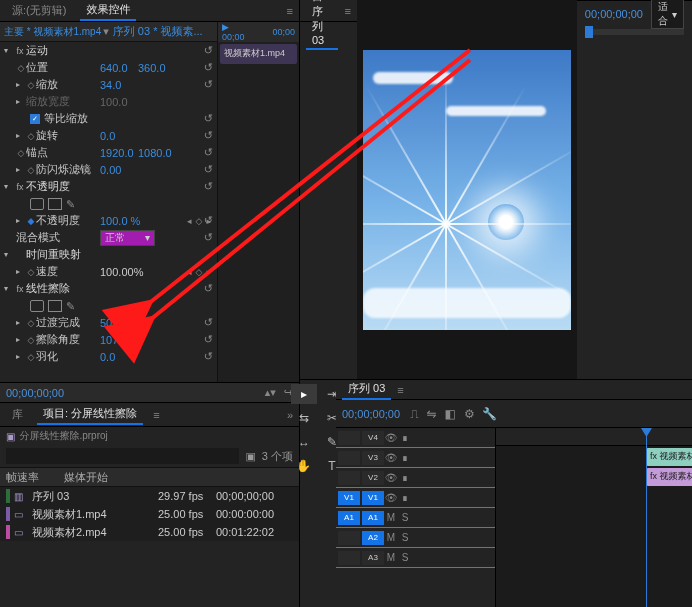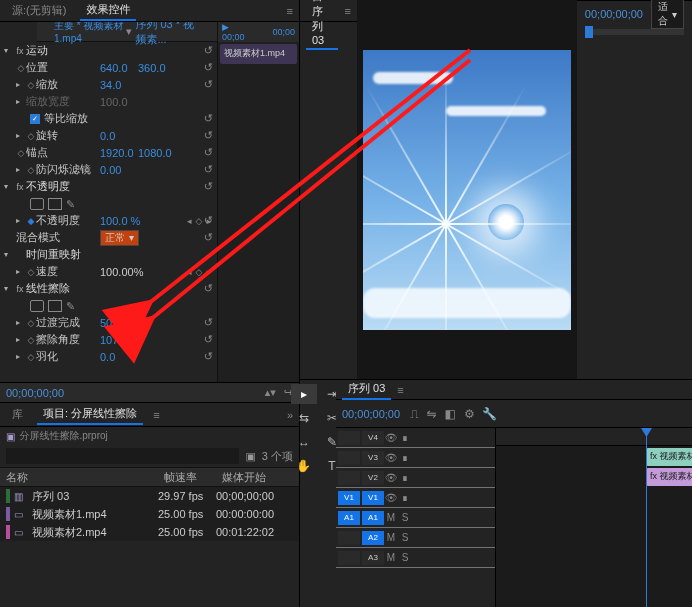--- a/index.html
+++ b/index.html
@@ -11,21 +11,21 @@
   
   .panel-tabs { display: flex; align-items: center; height: 22px; background: #232323; border-bottom: 1px solid #000; padding: 0 6px; gap: 8px; }
   .tab { color: #888; padding: 2px 6px; font-size: 11px; }
   .tab.active { color: #e0e0e0; border-bottom: 2px solid #1473e6; }
 
   
   .ec-panel { flex: 0 0 auto; background: #232323; display: flex; flex-direction: column; border-bottom: 1px solid #000; }
   .ec-body { display: flex; height: 360px; }
   .ec-left { width: 218px; overflow: hidden; border-right: 1px solid #111; }
   .ec-right { flex: 1; background: #1f1f1f; position: relative; }
-  .ec-header { display: flex; align-items: center; height: 20px; background: #2a2a2a; padding: 0 17px; border-bottom: 1px solid #111; margin-left: 37px; }
+  .ec-header { display: flex; align-items: center; height: 20px; background: #2a2a2a; padding: 0 4px; border-bottom: 1px solid #111; }
   .ec-master { color: #3a8de0; font-size: 10px; }
   .ec-seq-head { color: #3a8de0; margin-left: 4px; }
   .dd-icon { color: #888; margin-left: 2px; }
 
   .ec-row { display: flex; align-items: center; height: 17px; padding-left: 4px; position: relative; }
   .ec-row .twirl { width: 8px; color: #aaa; font-size: 8px; margin-right: 2px; }
   .ec-row .kf { width: 10px; color: #888; font-size: 9px; text-align: center; }
   .ec-row .fx { width: 12px; color: #aaa; font-size: 9px; text-align: center; }
   .ec-row .label { color: #c8c8c8; }
   .ec-row .val { color: #3a8de0; position: absolute; }
@@ -34,21 +34,21 @@
   .ec-row .reset { position: absolute; right: 4px; color: #888; font-size: 11px; }
   .ec-row.section { color: #c8c8c8; }
   .ec-row.effect .label { color: #d8d8d8; text-align: center; }
   .indent-1 { padding-left: 16px; }
   .indent-2 { padding-left: 30px; }
   .checkbox { display: inline-block; width: 10px; height: 10px; background: #2d7bd8; color: #fff; font-size: 7px; text-align: center; line-height: 10px; margin-right: 4px; }
   .mask-shapes { display: flex; gap: 4px; padding-left: 30px; }
   .mask-shape { width: 14px; height: 12px; border: 1px solid #888; border-radius: 2px; }
   .mask-shape.rect { border-radius: 0; }
   .mask-shape.pen { border: none; color: #888; }
-  .dropdown { background: #c2410c; border: 1px solid #444; padding: 0 4px; font-size: 10px; color: #ccc; display: inline-flex; align-items: center; gap: 4px; }
+  .dropdown { background: #a21caf; border: 1px solid #444; padding: 0 4px; font-size: 10px; color: #ccc; display: inline-flex; align-items: center; gap: 20px; }
 
   
   .ec-tl-head { height: 20px; background: #2a2a2a; display: flex; align-items: center; padding: 0 4px; font-size: 9px; color: #3a8de0; }
   .ec-clip-bar { position: absolute; top: 22px; left: 2px; right: 2px; height: 20px; background: #3e3453; color: #ccc; font-size: 9px; padding: 3px 4px; border-radius: 2px; }
   .ec-kf-marks { position: absolute; right: 6px; display: flex; gap: 4px; }
   .ec-kf-prev, .ec-kf-dia, .ec-kf-next { color: #888; font-size: 9px; }
 
   .ec-footer { height: 20px; background: #2a2a2a; border-top: 1px solid #000; display: flex; align-items: center; padding: 0 6px; gap: 8px; }
   .tc-blue { color: #4a90d9; font-size: 11px; }
   .ec-footer .spacer { flex: 1; }
@@ -307,21 +307,20 @@
       <div class="proj-sub">
         <span style="color:#a9c;margin-right:4px">▣</span>
         <span>分屏线性擦除.prproj</span>
       </div>
       <div class="proj-search">
         <input type="text" style="">
         <span class="bin-icon">▣</span>
         <span class="proj-count">3 个项</span>
       </div>
       <div class="proj-cols">
-        <span class="col c-name">名称</span>
         <span class="col c-fps">帧速率</span>
         <span class="col c-start">媒体开始</span>
       </div>
       <div class="proj-list">
         <div class="proj-row">
           <span class="swatch v1"></span>
           <span class="ico">▥</span>
           <span class="name">序列 03</span>
           <span class="fps">29.97 fps</span>
           <span class="start">00;00;00;00</span>

